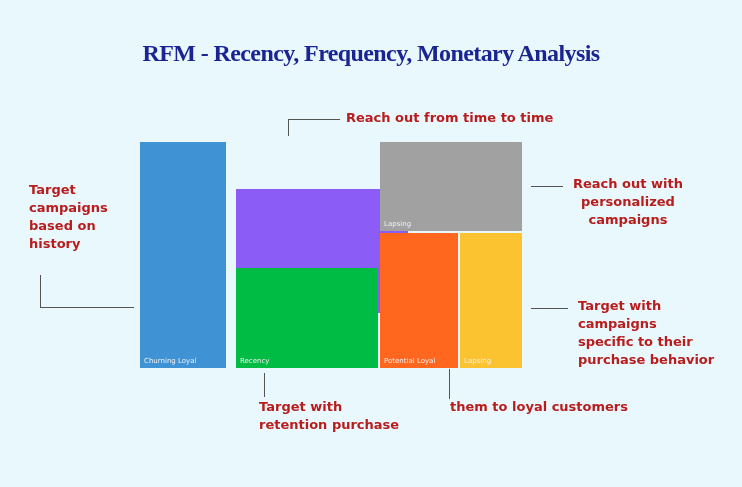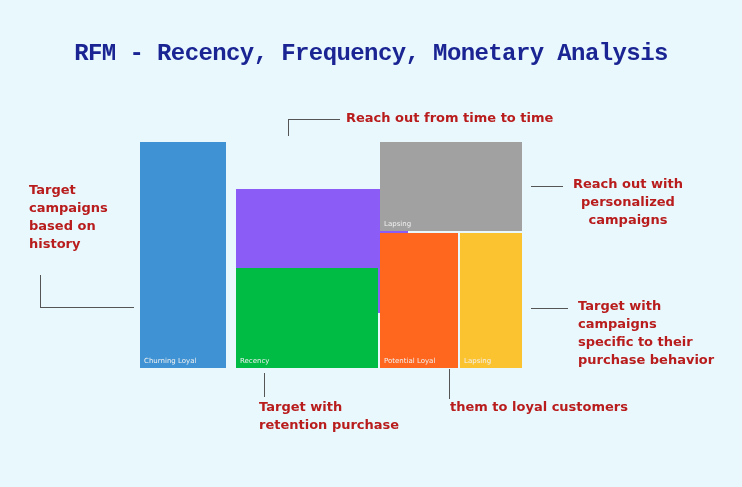--- a/index.html
+++ b/index.html
@@ -13,21 +13,21 @@
       position: relative;
       overflow: hidden;
       font-family: "DejaVu Sans", sans-serif;
     }
     .title {
       position: absolute;
       left: 0;
       top: 40px;
       width: 742px;
       text-align: center;
-      font-family: Liberation Mono, monospace;
+      font-family: Liberation Serif, serif;
       font-weight: bold;
       font-size: 24px;
       letter-spacing: -0.6px;
       color: #1a2593;
       margin: 0;
     }
     .tile {
       position: absolute;
     }
     .tile-label {

